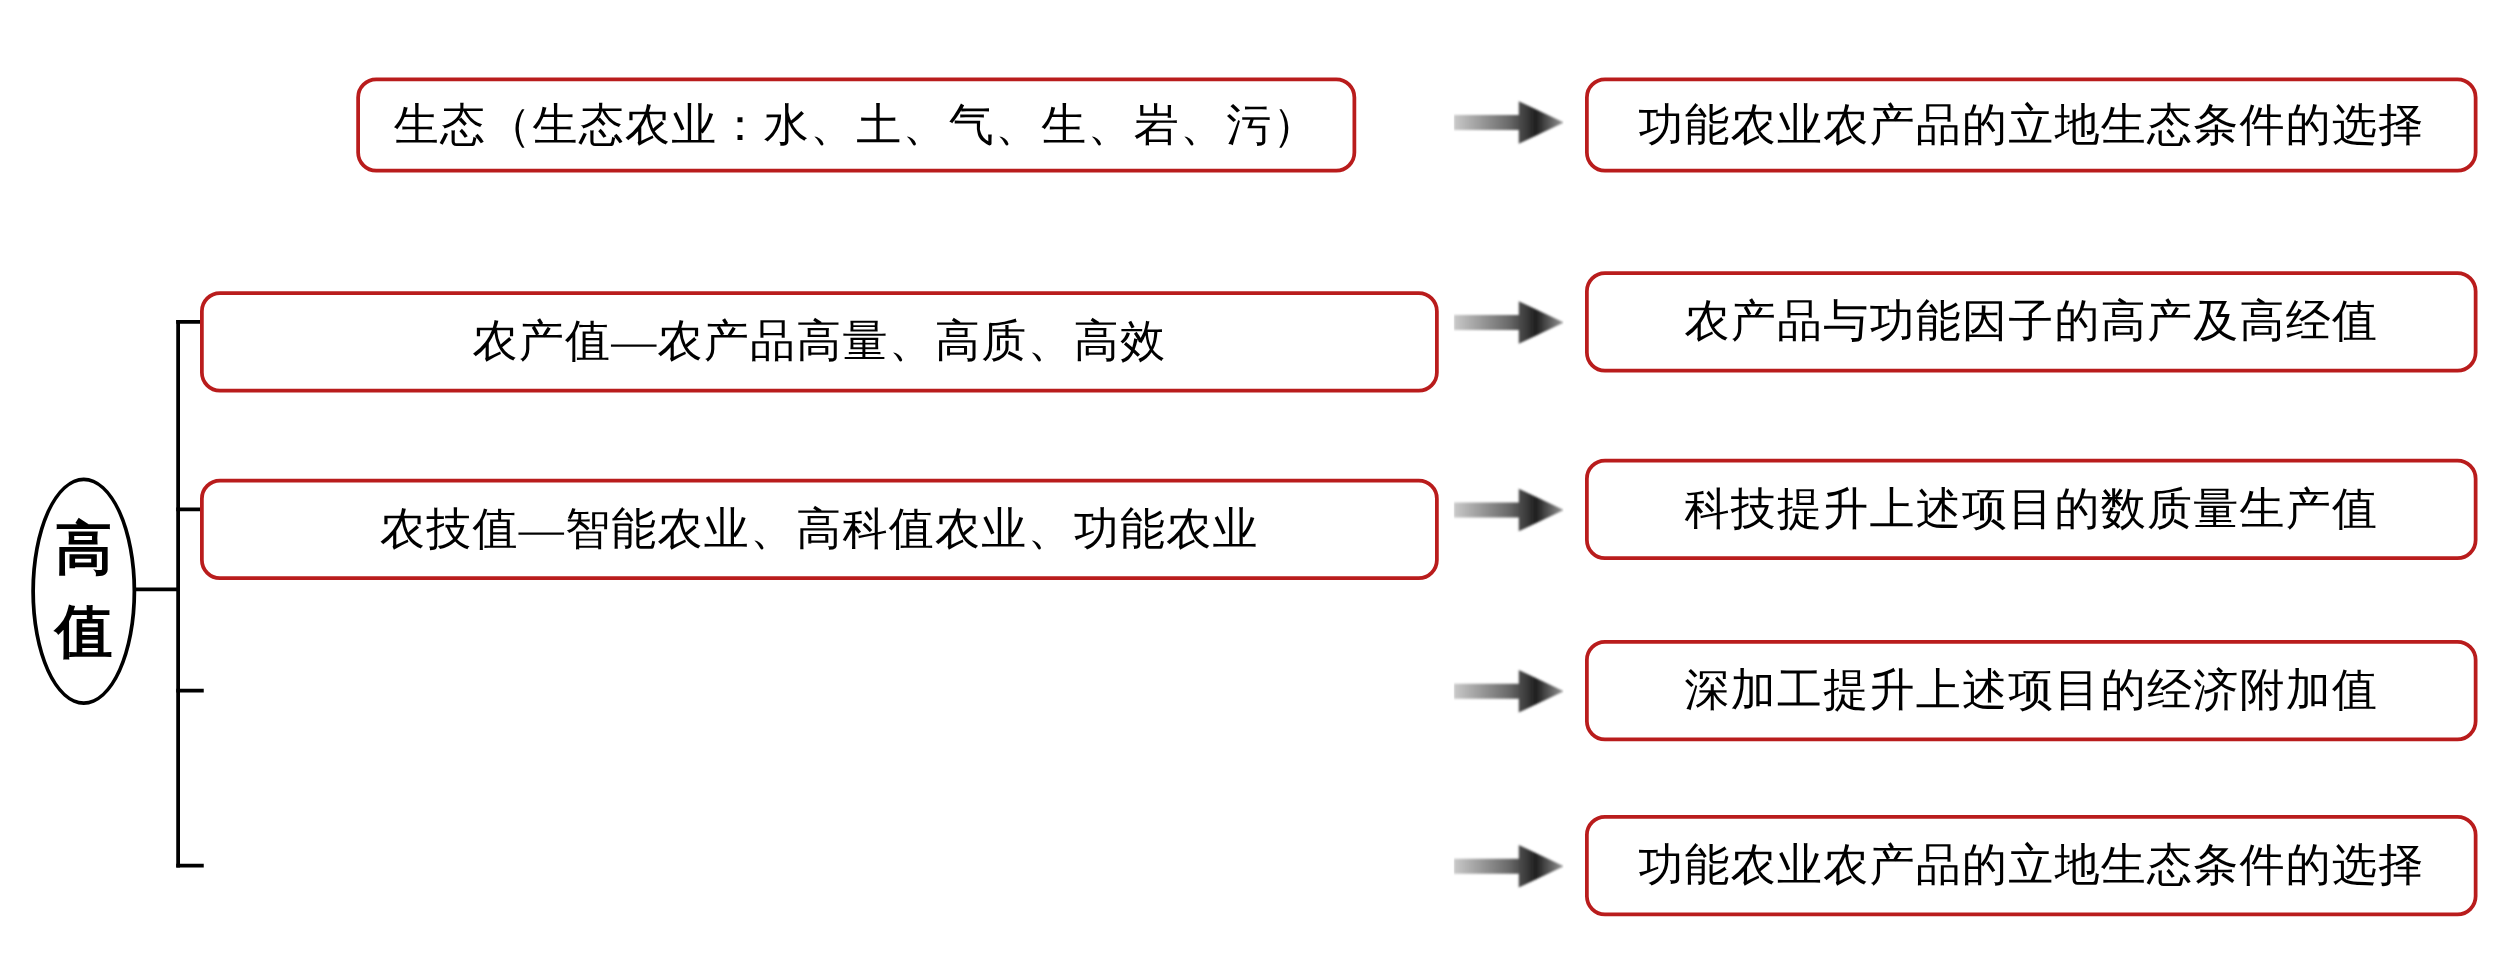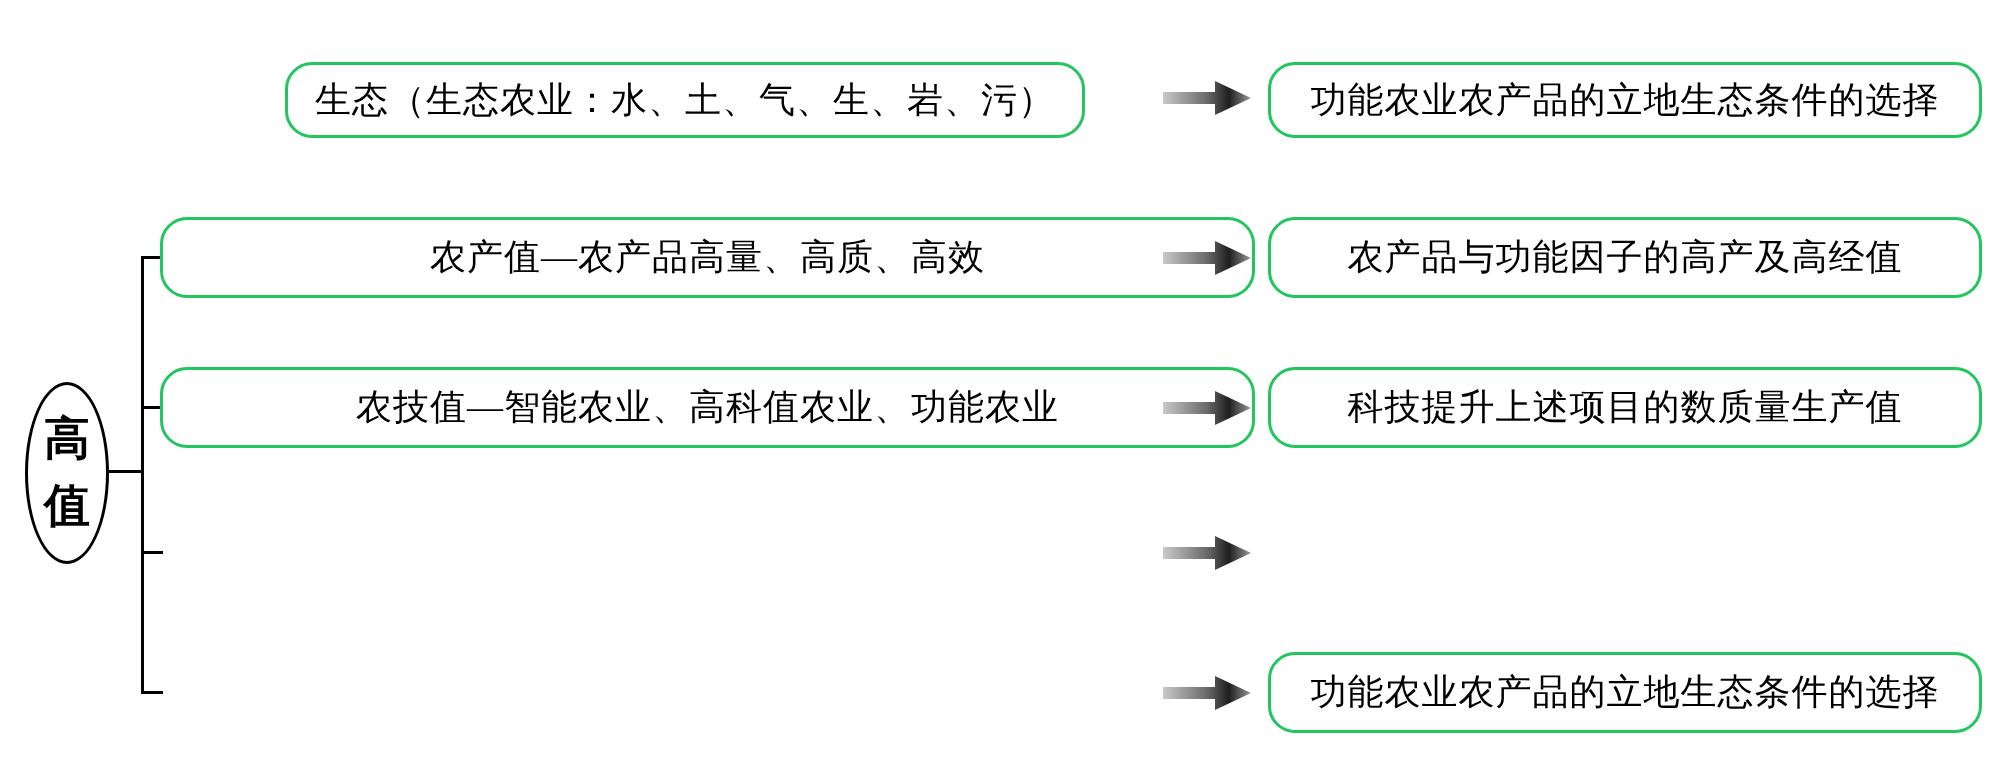--- a/index.html
+++ b/index.html
@@ -7,31 +7,31 @@
     position:relative;
     width:1996px;height:783px;
     background:#ffffff;
     font-family:"Liberation Serif","DejaVu Serif",serif;
     color:#000;
     overflow:hidden;
   }
   .box{
     position:absolute;
     box-sizing:border-box;
-    border:3px solid #22c55e;
-    border-radius:27px;
+    border:3px solid #b91c1c;
+    border-radius:16px;
     display:flex;align-items:center;justify-content:center;
     font-size:36px;
     white-space:nowrap;
     background:#fff;
     letter-spacing:1px;
   }
   .top-left-box {left:285px; top:62px; width:800px; height:76px;}
   .top-right-box{left:1268px;top:62px; width:714px; height:76px;}
-  .row-left {left:160px; width:1095px; height:81px;}
+  .row-left {left:160px; width:991px; height:81px;margin-top:16px;}
   .row-right{left:1268px;width:714px; height:81px;}
   .r0{top:217px}.r1{top:367px}.r2{top:512px}.r3{top:652px}
   .arrow{
     position:absolute;left:1163px;width:88px;height:40px;
   }
   .a-top{top:78px}.a0{top:238px}.a1{top:388px}.a2{top:533px}.a3{top:673px}
   .ellipse{
     position:absolute;
     left:25px;top:382px;width:84px;height:182px;
     box-sizing:border-box;
@@ -91,19 +91,20 @@
 
   <div class="box row-right r0">农产品与功能因子的高产及高经值</div>
   <svg class="arrow a1" viewBox="0 0 88 40">
       <path d="M0,14 L52,14 L52,3 L88,20 L52,37 L52,26 L0,26 Z" fill="url(#g0)" filter="url(#soft)"></path>
     </svg>
   <div class="box row-right r1">科技提升上述项目的数质量生产值</div>
 
   <svg class="arrow a2" viewBox="0 0 88 40">
       <path d="M0,14 L52,14 L52,3 L88,20 L52,37 L52,26 L0,26 Z" fill="url(#g0)" filter="url(#soft)"></path>
     </svg>
+  <div class="box row-right r2">深加工提升上述项目的经济附加值</div>
 
   <svg class="arrow a3" viewBox="0 0 88 40">
       <path d="M0,14 L52,14 L52,3 L88,20 L52,37 L52,26 L0,26 Z" fill="url(#g0)" filter="url(#soft)"></path>
     </svg>
   <div class="box row-right r3">功能农业农产品的立地生态条件的选择</div>
 
 </div>
 
 </body></html>

